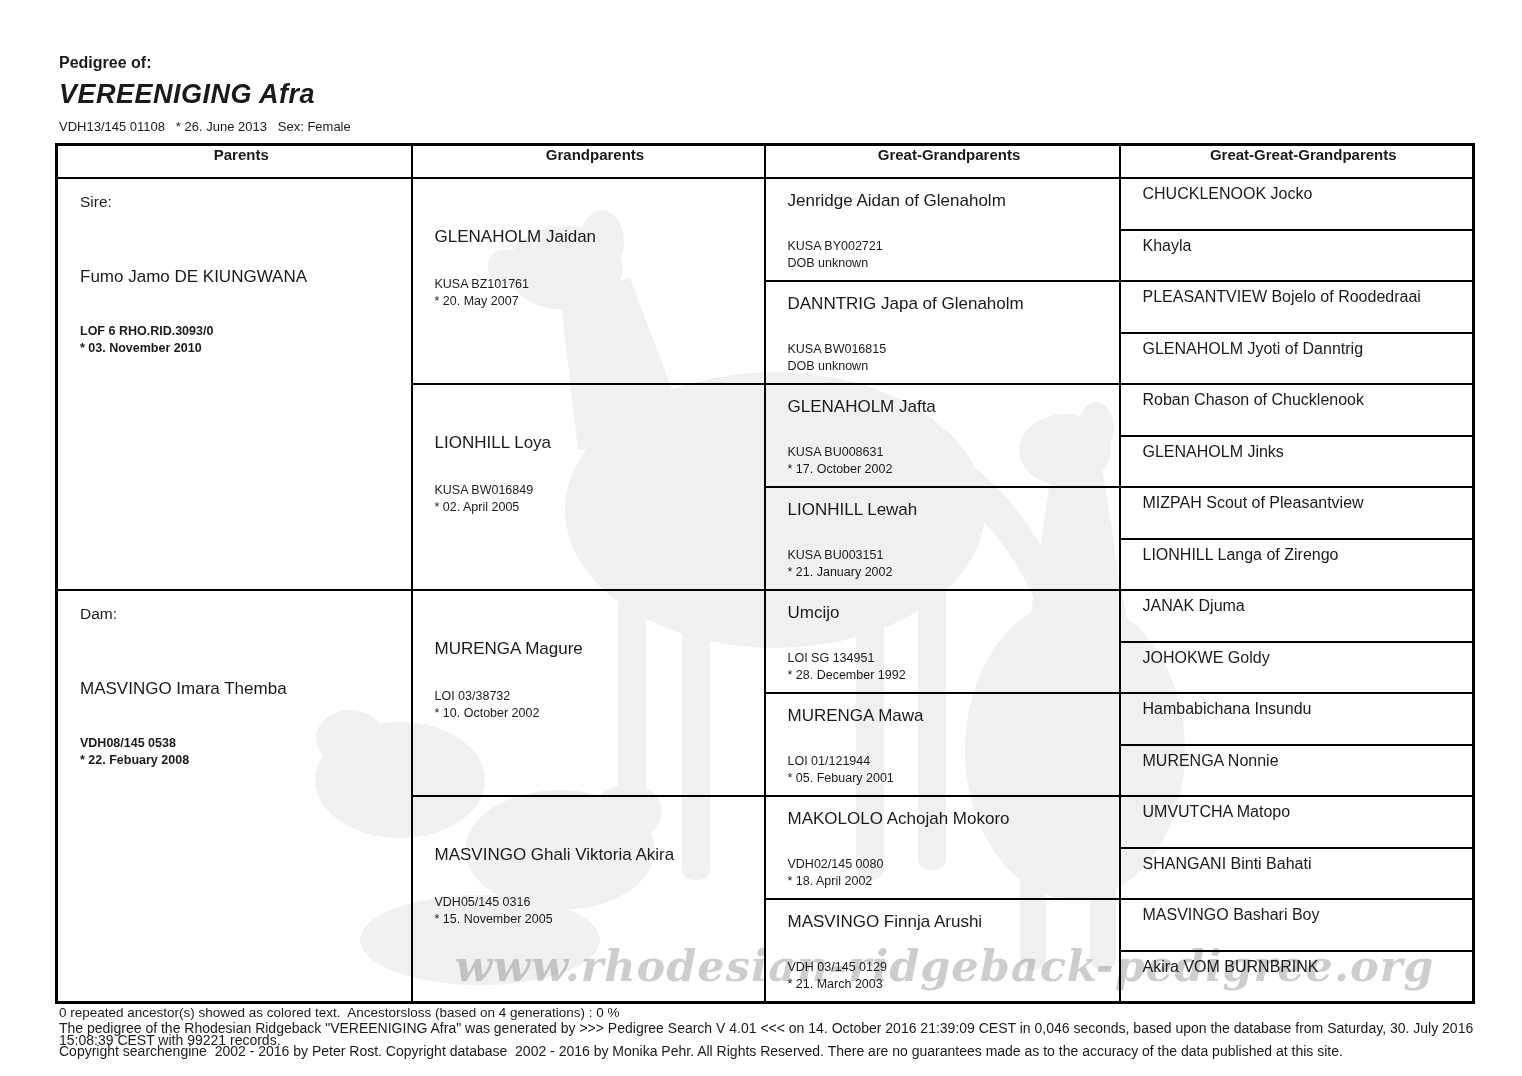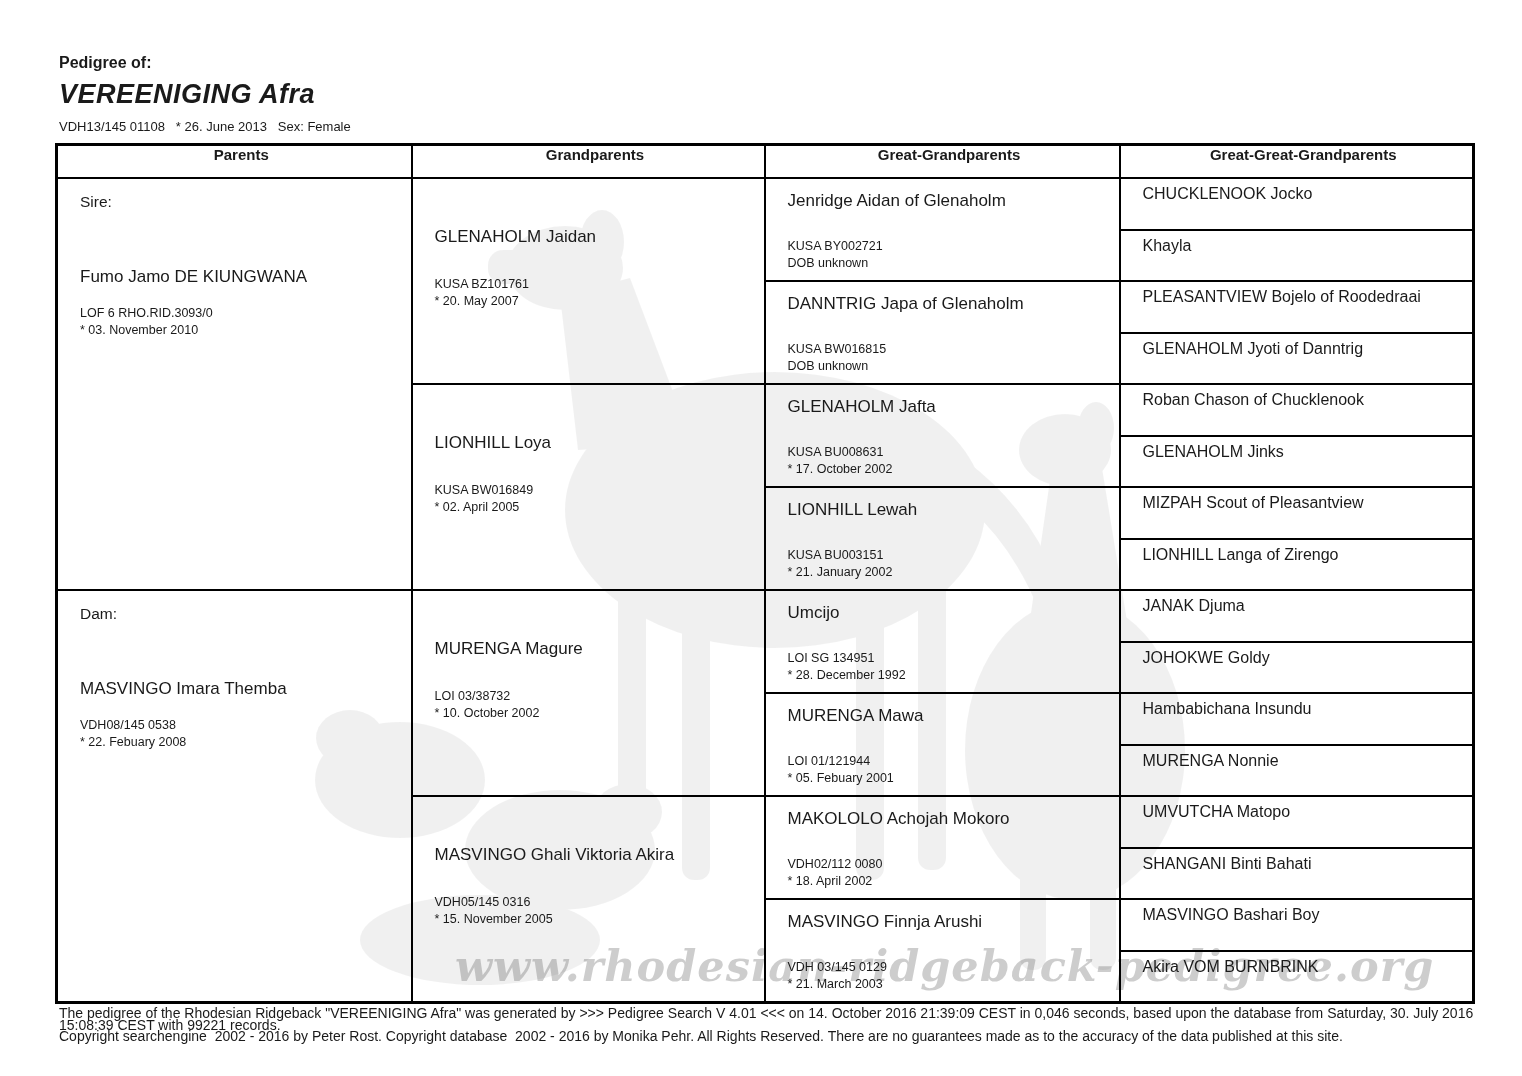--- a/index.html
+++ b/index.html
@@ -51,21 +51,21 @@
     padding:0;
   }
   tr.r{height:51.5px;}
   
   .aname{font-size:17px;}
   .ggname{font-size:16px;}
   .regblock{font-size:12.5px;line-height:17px;}
   
   .pcell .role{font-size:15.5px;margin-top:14px;}
   .pcell .aname{margin-top:56px;}
-  .pcell .regblock{margin-top:18px;}
+  .pcell .regblock{margin-top:36px;font-weight:bold;}
   .gcell .aname{margin-top:48px;}
   .gcell .regblock{margin-top:29px;}
   .ggcell .aname{margin-top:12px;}
   .ggcell .regblock{margin-top:27px;}
   .gggcell .ggname{margin-top:6px;}
   
   .foot{position:absolute;left:59px;top:1005px;z-index:3;width:1450px;}
   .foot .l1{font-size:13.5px;white-space:pre-wrap;}
   .foot .l2,.foot .l3{font-size:14px;line-height:11.5px;white-space:pre-wrap;}
   .foot .l2{margin-top:3px;}
@@ -272,21 +272,21 @@
     <td class="gcell" rowspan="4">
       <div class="aname">MASVINGO Ghali Viktoria Akira</div>
       <div class="regblock">
         <div>VDH05/145 0316</div>
         <div>* 15. November 2005</div>
       </div>
     </td>
     <td class="ggcell" rowspan="2">
       <div class="aname">MAKOLOLO Achojah Mokoro</div>
       <div class="regblock">
-        <div>VDH02/112 0080</div>
+        <div>VDH02/145 0080</div>
         <div>* 18. April 2002</div>
       </div>
     </td>
     <td class="gggcell">
       <div class="ggname">UMVUTCHA Matopo</div>
     </td>
   </tr>
   <tr class="r">
     <td class="gggcell">
       <div class="ggname">SHANGANI Binti Bahati</div>
@@ -307,15 +307,16 @@
   <tr class="r">
     <td class="gggcell">
       <div class="ggname">Akira VOM BURNBRINK</div>
     </td>
   </tr>
 </tbody>
     </table>
 </div>
 
 <div class="foot">
+  <div class="l1">0 repeated ancestor(s) showed as colored text.  Ancestorsloss (based on 4 generations) : 0 %</div>
   <div class="l2">The pedigree of the Rhodesian Ridgeback "VEREENIGING Afra" was generated by &gt;&gt;&gt; Pedigree Search V 4.01 &lt;&lt;&lt; on 14. October 2016 21:39:09 CEST in 0,046 seconds, based upon the database from Saturday, 30. July 2016 15:08:39 CEST with 99221 records.</div>
   <div class="l3">Copyright searchengine  2002 - 2016 by Peter Rost. Copyright database  2002 - 2016 by Monika Pehr. All Rights Reserved. There are no guarantees made as to the accuracy of the data published at this site.</div>
 </div>
 
 </body></html>

